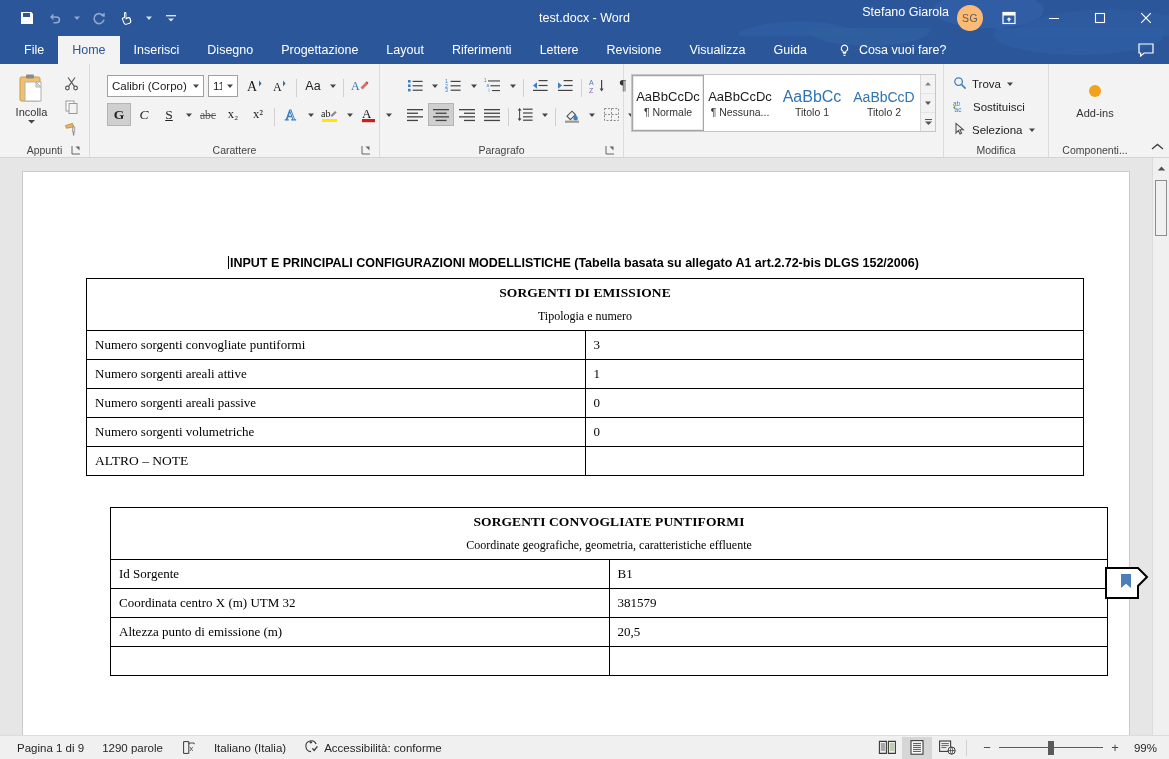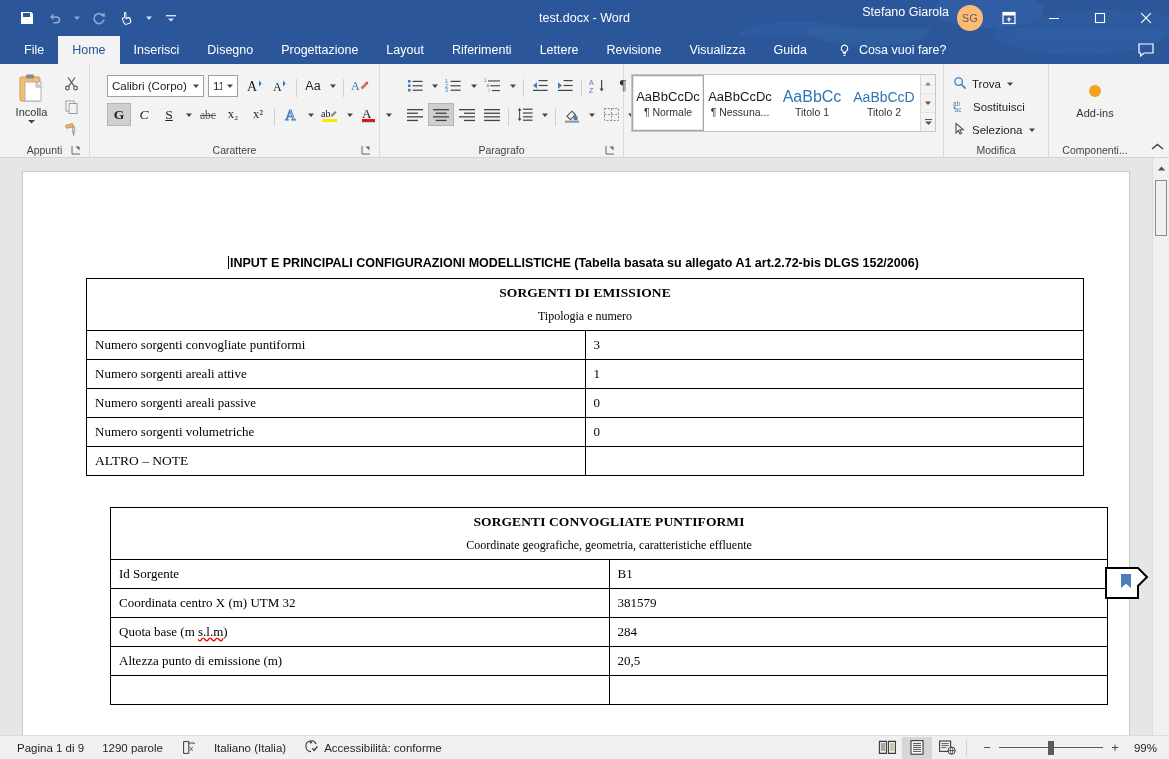--- a/index.html
+++ b/index.html
@@ -894,24 +894,20 @@
         </tr>
         <tr>
           <td class="lab">Id Sorgente</td>
           <td class="val">B1</td>
         </tr>
         <tr>
           <td class="lab">Coordinata centro X (m) UTM 32</td>
           <td class="val">381579</td>
         </tr>
         <tr>
-          <td class="lab">Quota base (m <span class="sp-err">s.l.m</span>)</td>
-          <td class="val">284</td>
-        </tr>
-        <tr>
           <td class="lab">Altezza punto di emissione (m)</td>
           <td class="val">20,5</td>
         </tr>
         <tr>
           <td class="lab">&nbsp;</td>
           <td class="val">&nbsp;</td>
         </tr>
       </tbody>
     </table>
 

